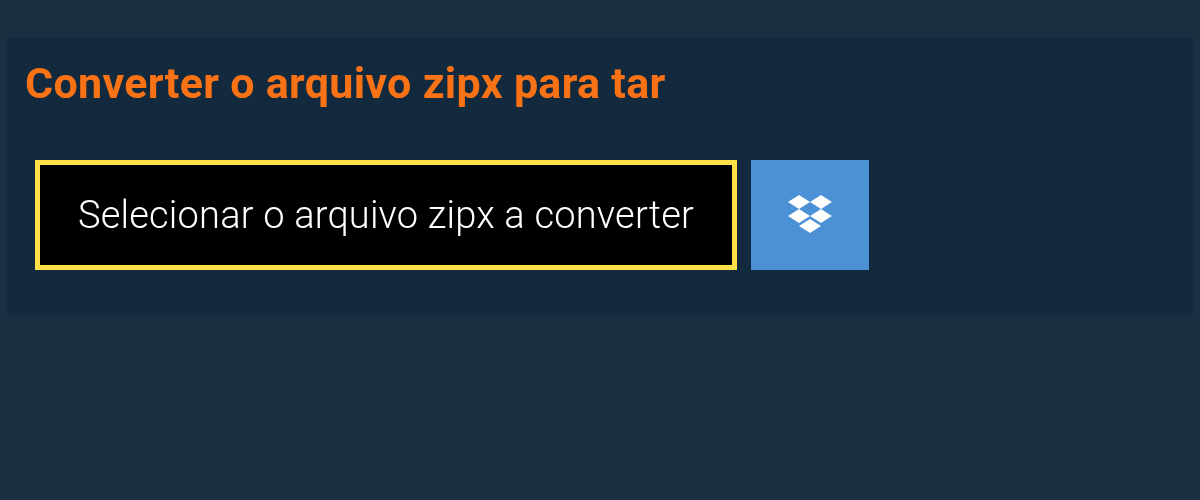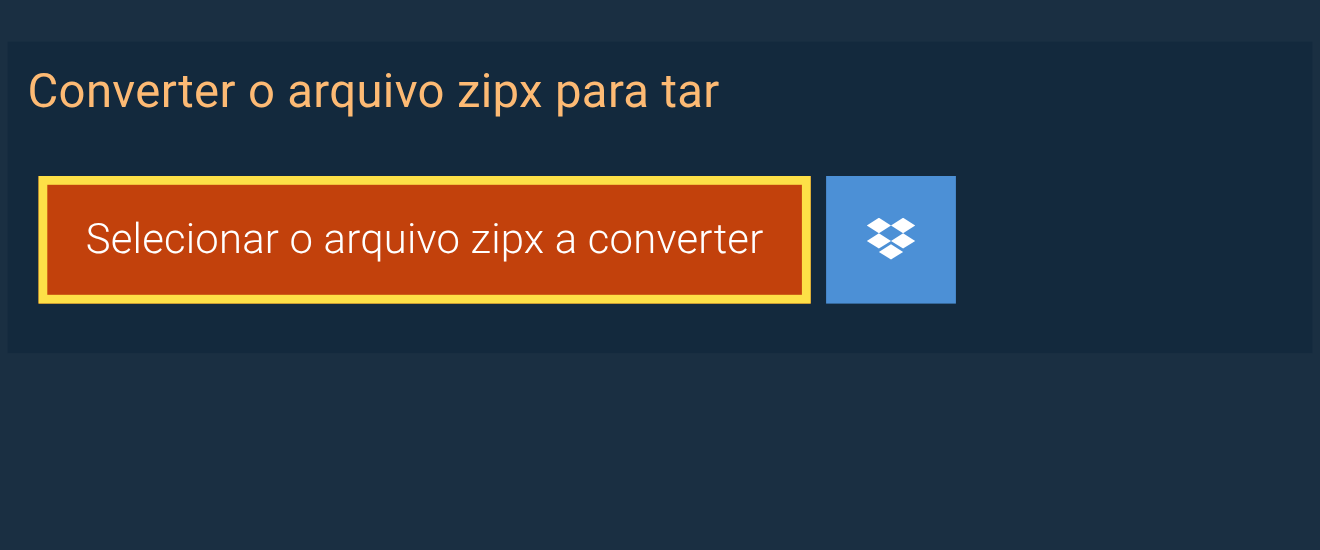--- a/index.html
+++ b/index.html
@@ -17,34 +17,34 @@
     .panel {
       background-color: #13293d;
       margin: 38px 7px 0 7px;
       padding-bottom: 45px;
     }
     .title-bar {
       display: inline-block;
       padding: 20px 30px 22px 18px;
     }
     .title-text {
-      color: #fdba74;
+      color: #f97316;
       font-size: 43px;
-      font-weight: 400;
+      font-weight: 700;
       letter-spacing: 0.3px;
     }
     .button-row {
       display: flex;
       gap: 14px;
       padding: 30px 0 0 28px;
       align-items: stretch;
     }
     .select-file-button {
-      background-color: #c2410c;
-      border: 8px solid #fde047;
+      background-color: #000000;
+      border: 5px solid #fde047;
       padding: 28px 28px;
       cursor: pointer;
       display: flex;
       align-items: center;
       justify-content: center;
       width: 702px;
     }
     .select-file-label {
       color: #ffffff;
       font-size: 38px;

